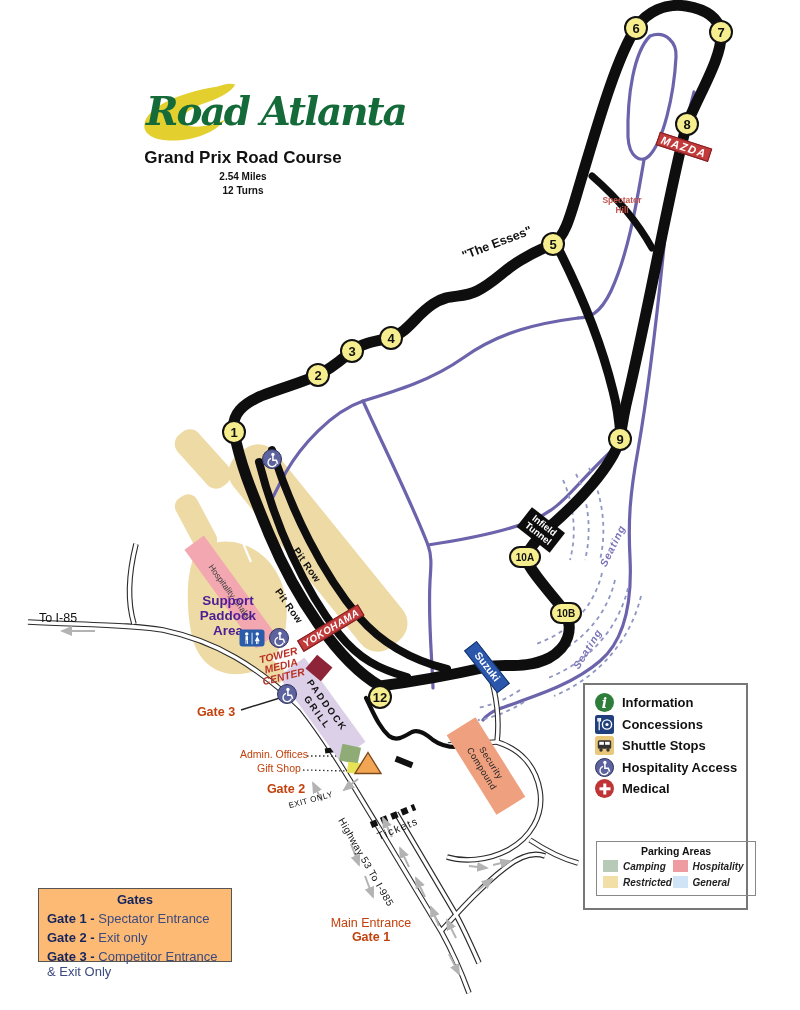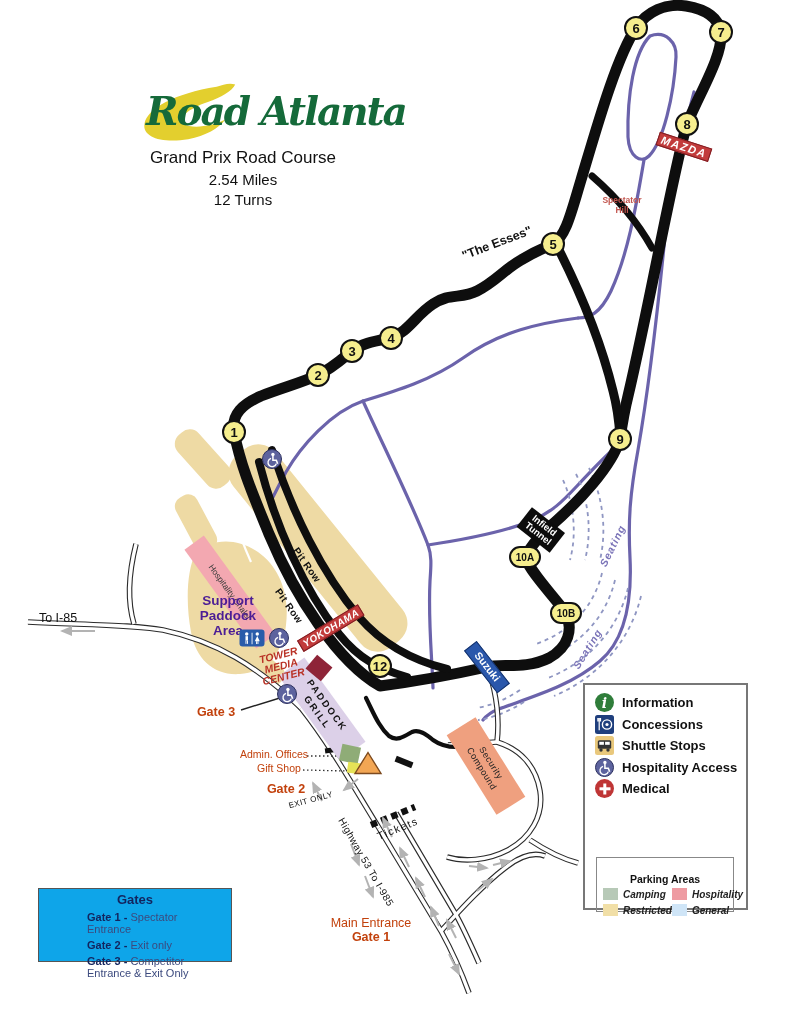--- a/index.html
+++ b/index.html
@@ -5,23 +5,23 @@
   html,body{margin:0;padding:0;background:#fff;}
   #map{position:relative;width:800px;height:1010px;background:#fff;overflow:hidden;
        font-family:"Liberation Sans",sans-serif;color:#111;}
   svg{display:block;}
   #base{position:absolute;left:0;top:0;}
   .lbl{position:absolute;transform:translate(-50%,-50%);white-space:nowrap;line-height:1.12;text-align:center;}
   
   #logo-swoosh{position:absolute;left:126px;top:78px;}
   #logo-text{position:absolute;left:146px;top:88px;font-family:"DejaVu Serif",serif;
      font-style:italic;font-weight:bold;font-size:39px;color:#156a3a;letter-spacing:-2px;}
-  #subtitle{position:absolute;left:243px;top:148px;transform:translateX(-50%);text-align:center;font-weight:normal;}
+  #subtitle{position:absolute;left:243px;top:148px;transform:translateX(-50%);text-align:center;font-weight:bold;}
   #subtitle .l1{font-size:17px;}
-  #subtitle .l2,#subtitle .l3{font-size:15px;margin-top:3px;}
+  #subtitle .l2,#subtitle .l3{font-size:10px;margin-top:3px;}
   
   .turn-badge{position:absolute;transform:translate(-50%,-50%);width:24px;height:24px;border-radius:50%;
      background:#f6ee8e;border:2px solid #111;box-sizing:border-box;font-weight:bold;font-size:13px;
      display:flex;align-items:center;justify-content:center;}
   .turn-badge.wide{width:32px;height:22px;border-radius:11px;font-size:10px;}
   
   .esses{font-weight:bold;font-size:12.5px;transform:translate(-50%,-50%) rotate(-21deg);}
   .pit-row{font-size:10px;font-weight:bold;letter-spacing:.5px;transform:translate(-50%,-50%) rotate(55deg);}
   .seating{font-size:10.5px;font-style:italic;font-weight:bold;color:#7b74b8;letter-spacing:1px;}
   .spectator{font-size:8.5px;color:#c2554e;font-weight:bold;}
@@ -67,32 +67,32 @@
      border:2px solid #777;box-sizing:border-box;padding:7px 0 0 10px;}
   .legend-row{display:flex;align-items:center;height:21.5px;}
   .legend-row .li{width:19px;height:19px;margin-right:8px;flex:none;display:flex;align-items:center;justify-content:center;}
   .legend-row .txt{font-weight:bold;font-size:13px;}
   .li-info{border-radius:50%;background:#2f7d3a;color:#fff;font-family:"DejaVu Serif",serif;
      font-style:italic;font-weight:bold;font-size:14px;line-height:1;}
   .li-medical{border-radius:50%;background:#bf3535;position:relative;}
   .li-medical::before,.li-medical::after{content:"";position:absolute;background:#fff;left:50%;top:50%;}
   .li-medical::before{width:11px;height:3.4px;transform:translate(-50%,-50%);}
   .li-medical::after{width:3.4px;height:11px;transform:translate(-50%,-50%);}
-  #parking-box{position:absolute;left:11px;top:172px;width:138px;height:55px;border:1.5px solid #888;
-     box-sizing:border-box;padding:15px 6px;}
+  #parking-box{position:absolute;left:11px;top:156px;width:160px;height:55px;border:1.5px solid #888;
+     box-sizing:border-box;padding:3px 6px;}
   #parking-title{text-align:center;font-weight:bold;font-size:10.5px;margin-bottom:3px;}
   .parking-grid{display:grid;grid-template-columns:1fr 1.1fr;row-gap:4px;}
   .parking-item{display:flex;align-items:center;}
   .swatch{width:15px;height:12px;margin-right:5px;flex:none;}
   .parking-item .ptxt{font-size:10px;font-weight:bold;font-style:italic;color:#222;}
   
   #gates-box{position:absolute;left:38px;top:888px;width:194px;height:74px;border:1.5px solid #555;
-     box-sizing:border-box;background:#0ea5e9;padding:3px 8px;}
+     box-sizing:border-box;background:#fdba74;padding:3px 8px;}
   #gates-title{text-align:center;font-weight:bold;font-size:13px;color:#13245e;}
-  .gate-row{font-size:11px;margin-top:4px;color:#3c4a7e;margin-left:40px;}
+  .gate-row{font-size:13px;margin-top:4px;color:#3c4a7e;}
   .gate-row b{color:#13245e;}
 </style>
 </head>
 <body>
 
 <div id="map">
 
   <svg id="base" width="800" height="1010" viewBox="0 0 800 1010">
     <defs>
       <marker id="arr" markerWidth="8" markerHeight="8" refX="5" refY="2.5" orient="auto">
@@ -395,14 +395,14 @@
     <div class="turn-badge" style="left: 318px; top: 375px;">2</div>
     <div class="turn-badge" style="left: 352px; top: 351px;">3</div>
     <div class="turn-badge" style="left: 391px; top: 338px;">4</div>
     <div class="turn-badge" style="left: 553px; top: 244px;">5</div>
     <div class="turn-badge" style="left: 636px; top: 28px;">6</div>
     <div class="turn-badge" style="left: 721px; top: 32px;">7</div>
     <div class="turn-badge" style="left: 687px; top: 124px;">8</div>
     <div class="turn-badge" style="left: 620px; top: 439px;">9</div>
     <div class="turn-badge wide" style="left: 525px; top: 557px;">10A</div>
     <div class="turn-badge wide" style="left: 566px; top: 613px;">10B</div>
-    <div class="turn-badge" style="left: 380px; top: 666px;">12</div>
+    <div class="turn-badge" style="left: 380px; top: 697px;">12</div>
   </div>
 
 </body></html>

